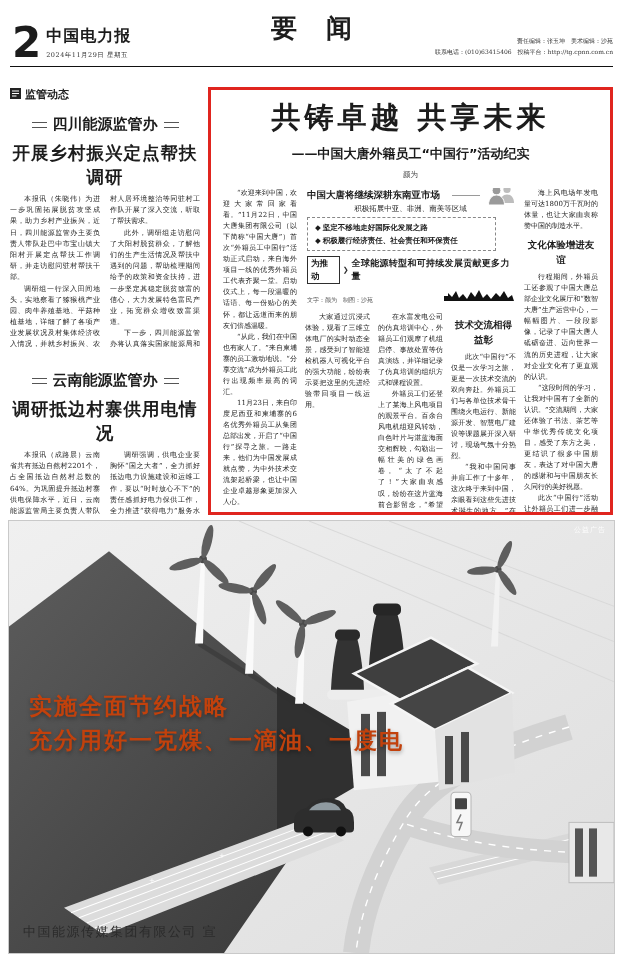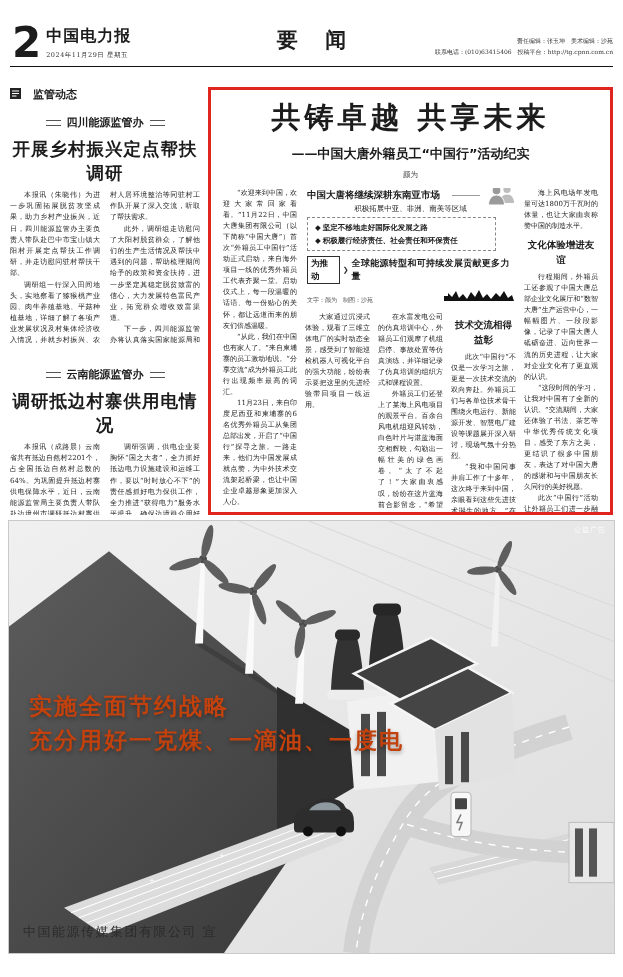--- a/index.html
+++ b/index.html
@@ -5,33 +5,33 @@
   html,body{margin:0;padding:0;background:#ffffff;}
   .page{position:relative;width:623px;height:977px;background:#fff;overflow:hidden;
         font-family:"DejaVu Serif",serif;color:#1c1c1c;}
 
   
   .masthead{position:relative;height:66px;margin:0 10px;border-bottom:1.5px solid #111;}
   .mast-left{position:absolute;left:2px;bottom:6px;display:flex;align-items:flex-start;gap:7px;}
   .page-num{font-family:"DejaVu Sans",sans-serif;font-size:42px;font-weight:700;line-height:.82;letter-spacing:-2px;}
   .paper-name{font-family:"DejaVu Sans",sans-serif;font-size:16px;font-weight:700;letter-spacing:1px;}
   .date-line{font-size:6.5px;color:#333;margin-top:4px;letter-spacing:.5px;}
-  .section-title{position:absolute;left:50%;transform:translateX(-50%);bottom:12px;
-                 font-family:"DejaVu Sans",sans-serif;font-size:21px;font-weight:900;letter-spacing:10px;padding-left:10px;}
+  .section-title{position:absolute;left:50%;transform:translateX(-50%);bottom:20px;
+                 font-family:"DejaVu Sans",sans-serif;font-size:26px;font-weight:900;letter-spacing:10px;padding-left:10px;}
   .mast-right{position:absolute;right:0;bottom:8px;text-align:right;font-size:6px;color:#333;line-height:1.8;}
 
   
   .content{display:flex;gap:8px;padding:20px 10px 0;box-sizing:border-box;}
 
   
   .left-col{width:190px;flex:none;height:428px;overflow:hidden;}
-  .section-tag{display:flex;align-items:center;gap:12px;font-family:"DejaVu Sans",sans-serif;
+  .section-tag{display:flex;align-items:center;gap:4px;font-family:"DejaVu Sans",sans-serif;
                font-weight:700;font-size:11px;color:#222;}
   .kicker{display:flex;align-items:center;justify-content:center;gap:6px;
-          font-family:"DejaVu Sans",sans-serif;font-size:11px;font-weight:700;margin-top:13px;}
+          font-family:"DejaVu Sans",sans-serif;font-size:15px;font-weight:700;margin-top:13px;}
   .k-line{width:15px;height:4px;border-top:1px solid #555;border-bottom:1px solid #555;}
   .left-headline{font-size:17.5px;font-weight:700;text-align:center;margin:7px 0 5px;letter-spacing:1px;}
   .left-body{column-count:2;column-gap:10px;font-size:7px;line-height:1.6;text-align:justify;overflow:hidden;}
   .left-body p{margin:0;text-indent:2em;}
   .body-a1{height:164px;}
   .body-a2{height:134px;}
 
   
   .feature{flex:1;border:3px solid #e0251f;box-sizing:border-box;height:428px;
            padding:5px 12px 8px;overflow:hidden;}

